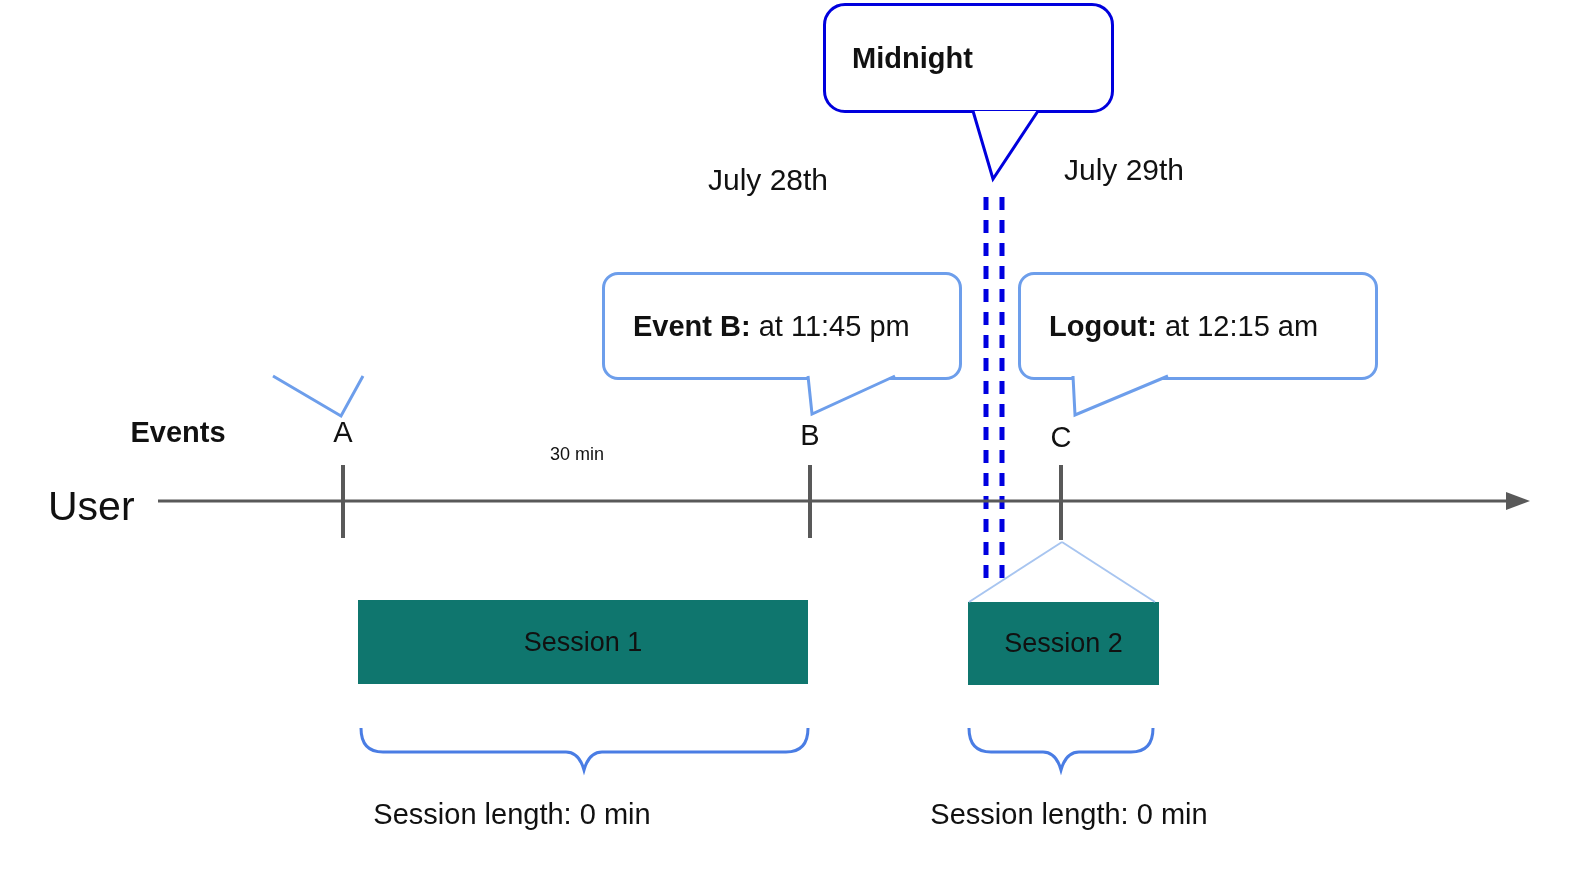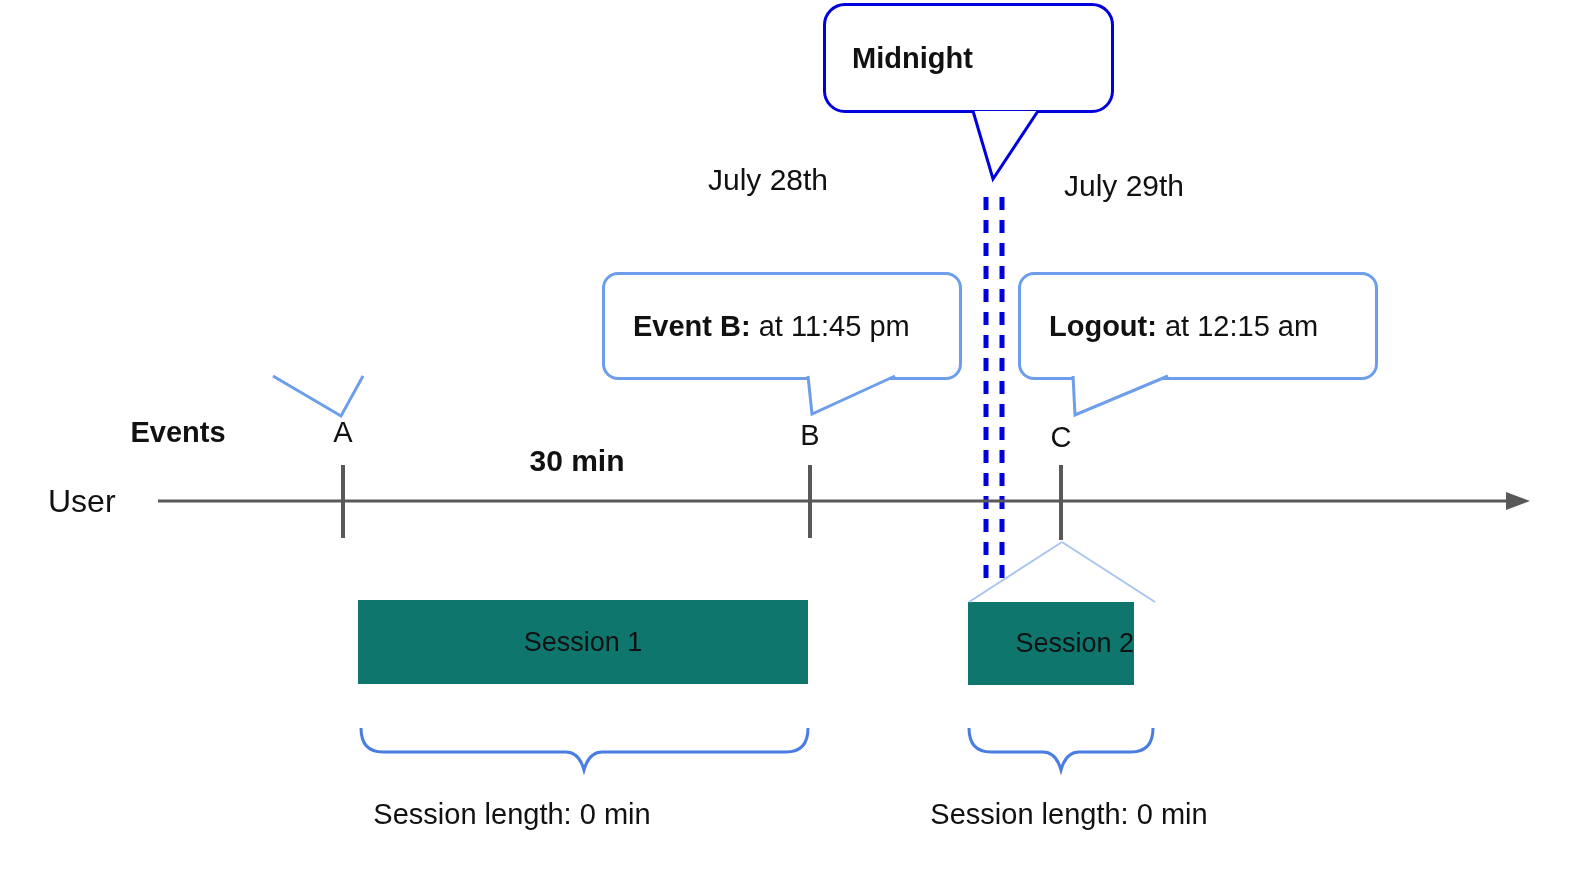--- a/index.html
+++ b/index.html
@@ -35,24 +35,24 @@
   .bubble.midnight{
     border:3px solid #0000dd;
     border-radius:22px;
   }
   .bubble.midnight .bubble-text{font-weight:bold;padding-left:26px;}
 
   
   .date-label{font-size:30px;}
 
   
-  .user-label{font-size:32px;}
+  .user-label{font-size:41px;}
   .events-label{font-size:29px;}
   .tick-label{font-size:29px;}
-  .interval-label{font-size:30px;font-weight:bold;}
+  .interval-label{font-size:18px;}
 
   
   .session-box{
     position:absolute;
     background:#0f766e;
     display:flex;
     align-items:center;
     justify-content:center;
     font-size:27px;
   }
@@ -64,21 +64,21 @@
 </head>
 <body>
 
 <div id="stage">
 
   <div class="bubble midnight" style="left:823px;top:3px;width:291px;height:110px;">
     <div class="bubble-text">Midnight</div>
   </div>
 
   <div class="abs txt date-label center" style="left:756px;top:163px;margin-left:12px;">July 28th</div>
-  <div class="abs txt date-label center" style="left:1124px;top:169px;">July 29th</div>
+  <div class="abs txt date-label center" style="left:1124px;top:153px;">July 29th</div>
 
 
   <div class="bubble" style="left:602px;top:272px;width:360px;height:108px;">
     <div class="bubble-text"><span class="t">Event B:</span><span> at 11:45 pm</span></div>
   </div>
 
   <div class="bubble" style="left:1018px;top:272px;width:360px;height:108px;">
     <div class="bubble-text"><span class="t">Logout:</span><span> at 12:15 am</span></div>
   </div>
 
@@ -87,21 +87,21 @@
 
   <div class="abs txt tick-label center" style="left:343px;top:416px;">A</div>
   <div class="abs txt tick-label center" style="left:810px;top:419px;">B</div>
   <div class="abs txt tick-label center" style="left:1061px;top:421px;">C</div>
 
   <div class="abs txt interval-label center" style="left:577px;top:444px;">30 min</div>
 
   <div class="session-box" style="left:358px;top:600px;width:450px;height:84px;">
     <span>Session 1</span>
   </div>
-  <div class="session-box" style="left:968px;top:602px;width:166px;height:83px;justify-content:flex-end;">
+  <div class="session-box" style="left:968px;top:602px;width:191px;height:83px;">
     <span>Session 2</span>
   </div>
 
   <div class="abs txt length-label center" style="left:512px;top:798px;">Session length: 0 min</div>
   <div class="abs txt length-label center" style="left:1069px;top:798px;">Session length: 0 min</div>
 
   <svg width="1596" height="870" viewBox="0 0 1596 870">
 
     <path d="M 973 111 L 993 179 L 1038 111" fill="#ffffff" stroke="#0000dd" stroke-width="3"></path>
 

